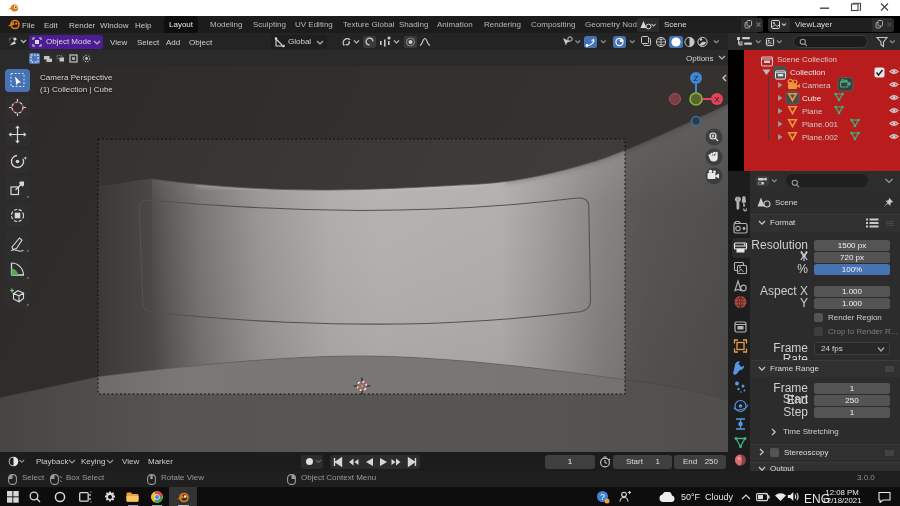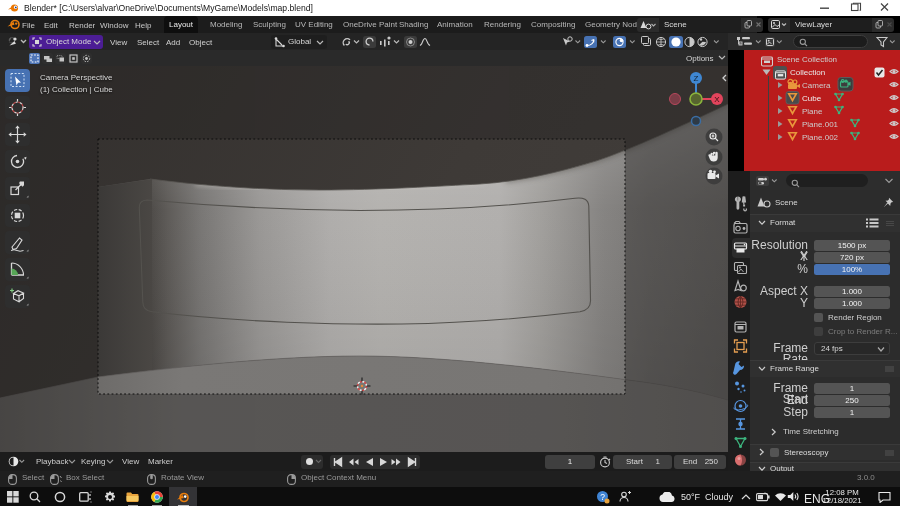--- a/index.html
+++ b/index.html
@@ -28,21 +28,20 @@
 #statusbar span{position:absolute}
 </style></head>
 <body>
 <div class="abs" id="titlebar">
   <svg class="abs" style="left:7px;top:2px" width="13" height="12" viewBox="0 0 13 12">
       <circle cx="7.5" cy="6" r="3.6" fill="#ea7600"></circle>
       <circle cx="8.6" cy="5.2" r="1.7" fill="#fff"></circle>
       <path d="M1 7.5 L6 4 L7 6.5 Z" fill="#ea7600"></path>
       <circle cx="8.8" cy="5.4" r="0.9" fill="#1b4096"></circle>
     </svg>
-  <span class="abs txt">Blender* [C:\Users\alvar\OneDrive\Documents\MyGame\Models\map.blend]</span>
   <svg class="abs" style="left:818px;top:0" width="80" height="15" viewBox="0 0 80 15">
     <rect x="2" y="7.5" width="9" height="1.4" fill="#444"></rect>
     <rect x="33.5" y="4" width="6.5" height="6.5" fill="none" stroke="#444" stroke-width="1.1"></rect>
     <path d="M35.5 4 v-0.8 h7 v7 h-1" fill="none" stroke="#444" stroke-width="1.1"></path>
     <path d="M63 3.5 l7 7 M70 3.5 l-7 7" stroke="#444" stroke-width="1.2"></path>
   </svg>
 </div>
 <div class="abs" id="topbar">
   <svg class="abs" style="left:7px;top:2px" width="14" height="13" viewBox="0 0 14 13">
       <circle cx="8" cy="6.5" r="4" fill="none" stroke="#e87d0d" stroke-width="1.6"></circle>
@@ -51,21 +50,21 @@
     </svg>
   <span class="menu" style="left:22px;top:4.5px">File</span>
   <span class="menu" style="left:44px;top:4.5px">Edit</span>
   <span class="menu" style="left:69px;top:4.5px">Render</span>
   <span class="menu" style="left:100px;top:4.5px">Window</span>
   <span class="menu" style="left:135px;top:4.5px">Help</span>
   <span class="wstab sel" style="left:164px">Layout</span>
   <span class="wstab" style="left:205px">Modeling</span>
   <span class="wstab" style="left:248px">Sculpting</span>
   <span class="wstab" style="left:290px">UV Editing</span>
-  <span class="wstab" style="left:338px">OneDrive Paint</span>
+  <span class="wstab" style="left:338px">Texture Global</span>
   <span class="wstab" style="left:394px">Shading</span>
   <span class="wstab" style="left:432px">Animation</span>
   <span class="wstab" style="left:479px">Rendering</span>
   <span class="wstab" style="left:526px">Compositing</span>
   <span class="wstab" style="left:580px;width:57px;overflow:hidden;padding-right:4px">Geometry Nod</span>
 
   <div class="abs" style="left:637px;top:1.5px;width:126px;height:14px;background:#2b2b2b;border-radius:3px">
     <svg class="abs" style="left:3px;top:2px" width="16" height="10" viewBox="0 0 16 10">
         <path d="M3.5 1 L6.5 8 H0.5 Z" fill="#d8d8d8"></path>
         <circle cx="8.5" cy="6.5" r="2.4" fill="none" stroke="#d8d8d8" stroke-width="1"></circle>

